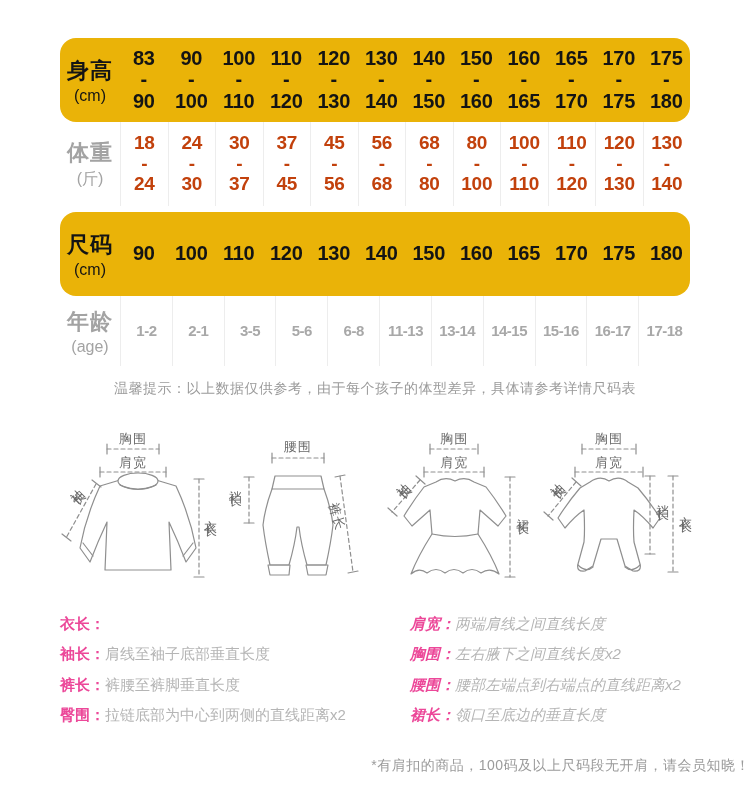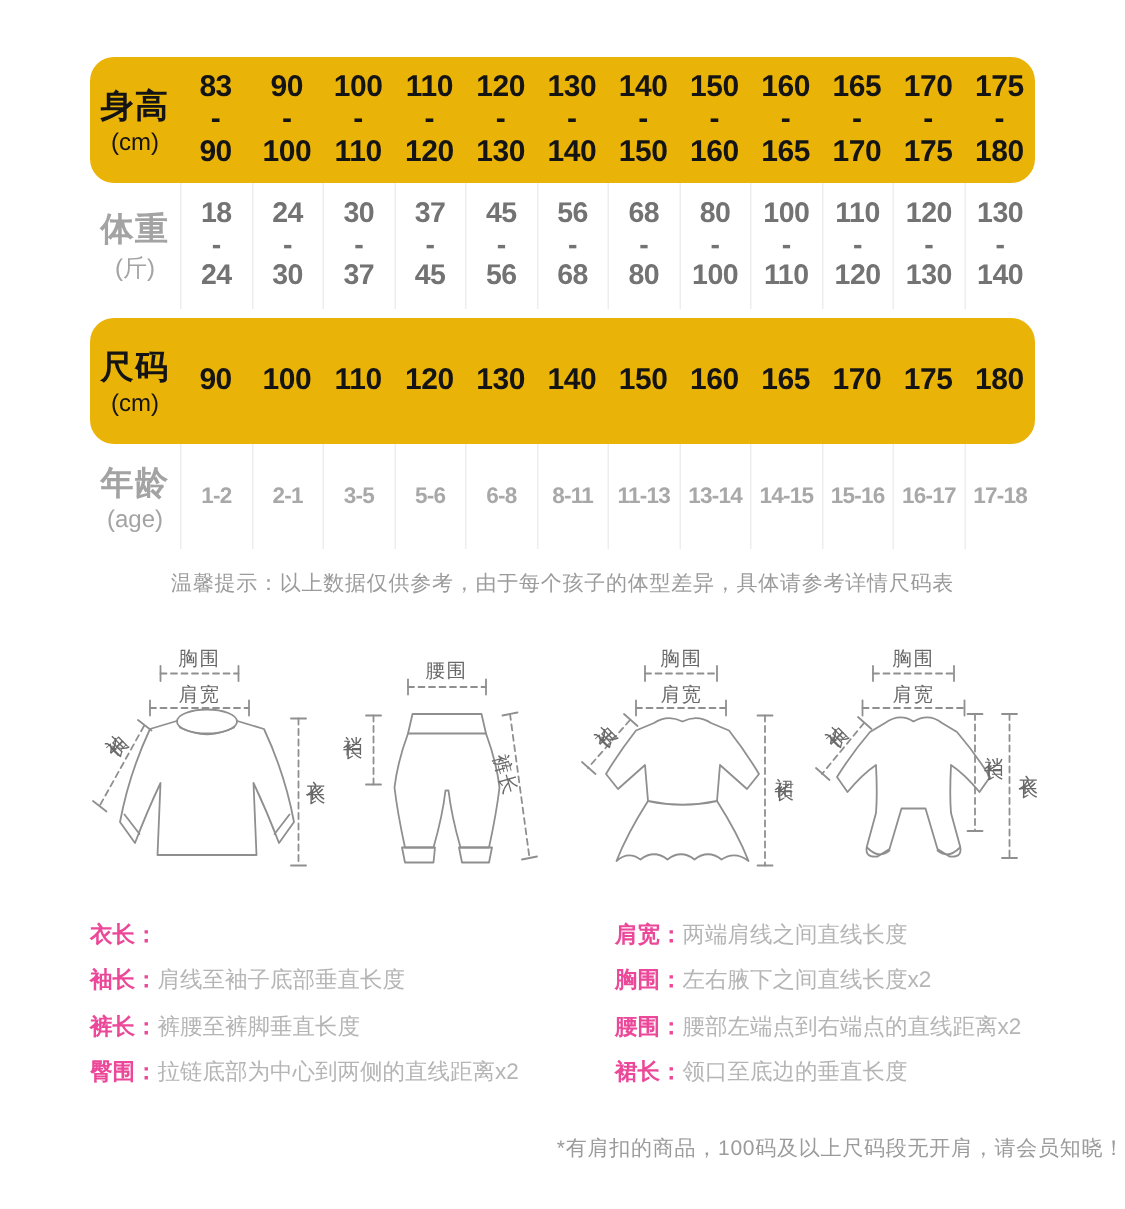--- a/index.html
+++ b/index.html
@@ -16,21 +16,21 @@
   .lbl { width:60px; display:flex; flex-direction:column; align-items:center; justify-content:center; }
   .lbl-cn { font-size:22px; font-weight:bold; letter-spacing:1px; }
   .lbl-unit { font-size:16px; margin-top:1px; }
   .gray .lbl-cn, .gray .lbl-unit { color:#141414; }
   .white .lbl-cn, .white .lbl-unit { color:#a3a3a3; }
   .cells { flex:1; display:flex; }
   .cell { flex:1; display:flex; align-items:center; justify-content:center;
           text-align:center; white-space:pre-line; line-height:1.08; font-weight:bold; letter-spacing:-0.3px; }
   .white .cell { border-left:1px solid #ededed; }
   .height-row .cell { font-size:20px; color:#141414; }
-  .weight-row .cell { font-size:19px; color:#737373; }
+  .weight-row .cell { font-size:19px; color:#c2410c; }
   .size-row .cell { font-size:20px; color:#141414; }
   .age-row .cell { font-size:15px; color:#a8a8a8; letter-spacing:-0.5px; }
 
   .note { margin-top:14px; text-align:center; font-size:14px; color:#9b9b9b; letter-spacing:0.5px; }
 
   
   .diagrams { margin:24px 52px 0; display:flex; justify-content:space-between; height:182px; }
   .diagram { position:relative; height:180px; }
   .d-top { width:165px; }
   .d-pants { width:160px; }
@@ -42,21 +42,21 @@
   .diagram svg .wfill { fill:#fff; }
   .dlab, .vlab, .slab, .plab { position:absolute; font-size:13px; color:#686868; letter-spacing:1px; line-height:1; }
   .dlab { transform:translateX(-50%); white-space:nowrap; }
   .vlab { writing-mode:vertical-rl; letter-spacing:3px; }
   .slab { writing-mode:vertical-rl; letter-spacing:2px; transform:rotate(-45deg); }
   .plab { white-space:nowrap; transform:rotate(74deg); }
 
   
   .defs { margin:10px 60px 0; display:flex; justify-content:space-between; }
   .def-col-left { width:330px; }
-  .def-col-right { width:280px; }
+  .def-col-right { width:280px;font-style:italic; }
   .def-row { display:flex; align-items:baseline; margin-bottom:10px; font-size:15px; line-height:1.35; }
   .term { font-weight:bold; color:#ec4899; flex-shrink:0; }
   .desc { color:#b5b5b5; }
 
   .footer { margin-top:22px; text-align:right; font-size:14px; color:#9b9b9b; letter-spacing:0.5px; }
 </style>
 </head>
 <body>
 
 <div class="page">
@@ -182,21 +182,20 @@
         <div class="lbl-cn">年龄</div>
         <div class="lbl-unit">(age)</div>
       </div>
       <div class="cells">
 
       <div class="cell">1-2</div>
           <div class="cell">2-1</div>
           <div class="cell">3-5</div>
           <div class="cell">5-6</div>
           <div class="cell">6-8</div>
-          <div class="cell">8-11</div>
           <div class="cell">11-13</div>
           <div class="cell">13-14</div>
           <div class="cell">14-15</div>
           <div class="cell">15-16</div>
           <div class="cell">16-17</div>
           <div class="cell">17-18</div>
         </div>
     </div>
 
   </div>

